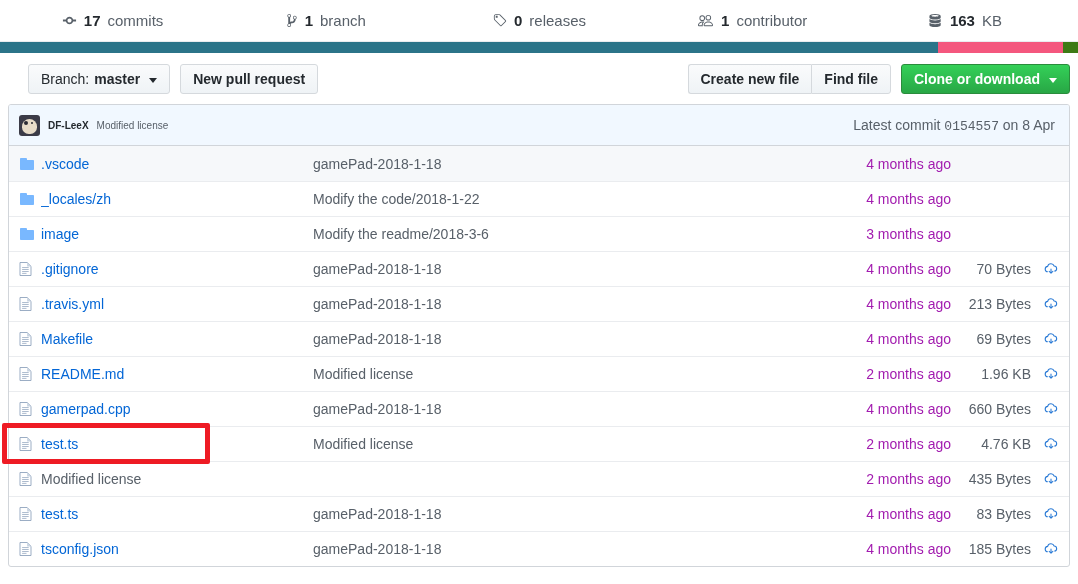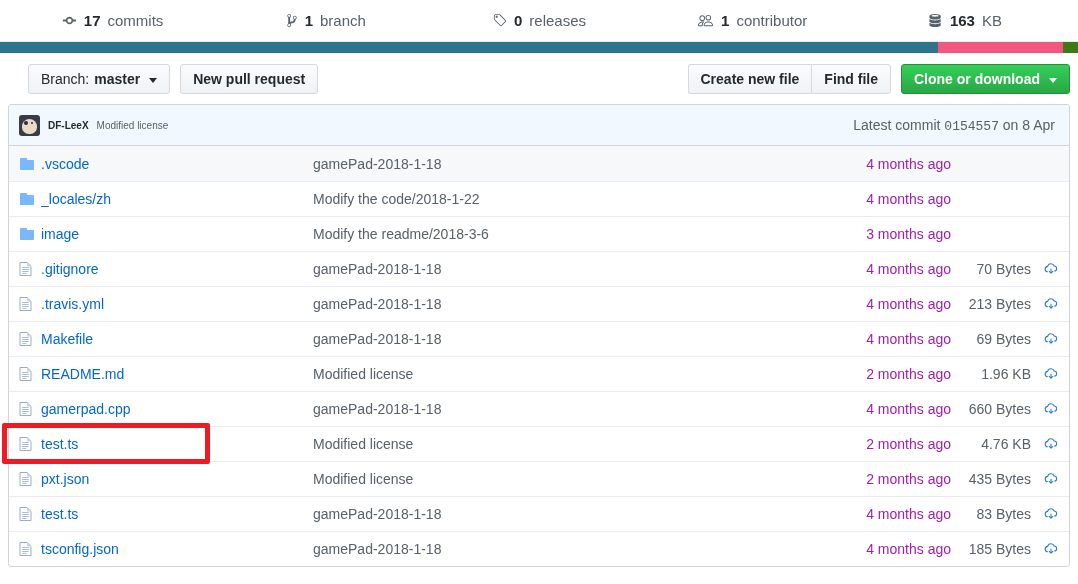--- a/index.html
+++ b/index.html
@@ -504,21 +504,20 @@
           <div class="cell-icon">
             <svg width="13" height="16" viewBox="0 0 12 16">
               <path fill="#ffffff" stroke="#90a4bd" stroke-width="0.9" d="M.5 1.5h7.2l3.8 3.8v9.2H.5z"></path>
               <path fill="#c8d4e2" d="M7.6 1.6l3.8 3.8H7.6z"></path>
               <rect x="2.6" y="6.2" width="6.6" height=".85" fill="#9fb0c6"></rect>
               <rect x="2.6" y="8.1" width="6.6" height=".85" fill="#9fb0c6"></rect>
               <rect x="2.6" y="10" width="6.6" height=".85" fill="#9fb0c6"></rect>
               <rect x="2.6" y="11.9" width="4.4" height=".85" fill="#9fb0c6"></rect>
             </svg>
           </div>
-          <div class="cell-name"><a>pxt.json</a></div>
           <div class="cell-msg">Modified license</div>
           <div class="cell-age">2 months ago</div>
           <div class="cell-size">435 Bytes</div>
           <div class="cell-dl">
             <svg width="16" height="14" viewBox="0 0 16 16">
               <path fill="none" stroke="#2b7bd6" stroke-width="1.25" d="M4.3 11.2a3.1 3.1 0 0 1-.15-6.18A3.9 3.9 0 0 1 11.6 4.6a2.9 2.9 0 0 1 .3 5.78"></path>
               <path fill="#2b7bd6" d="M8 7.4c.33 0 .6.27.6.6v3.3l1.1-1.1a.6.6 0 0 1 .85.85l-2.1 2.1a.6.6 0 0 1-.85 0l-2.1-2.1a.6.6 0 1 1 .85-.85L7.4 11.3V8c0-.33.27-.6.6-.6z"></path>
             </svg>
           </div>
         </div>

